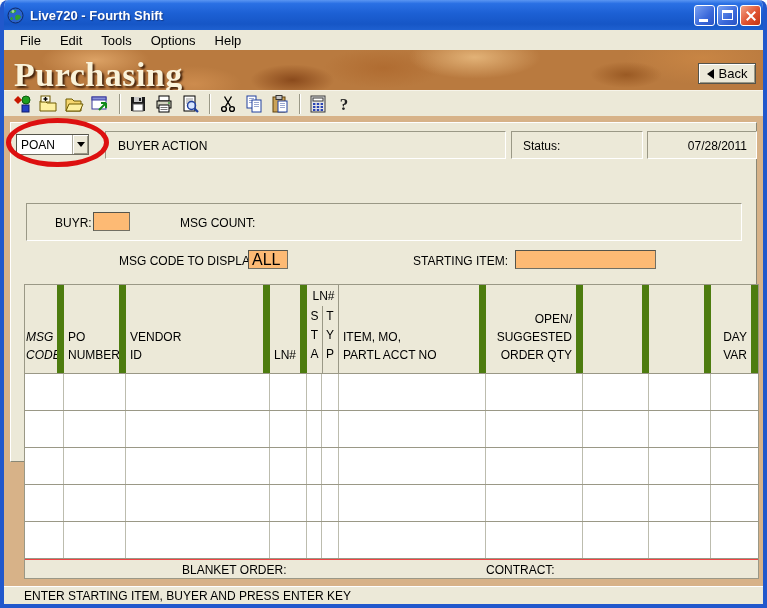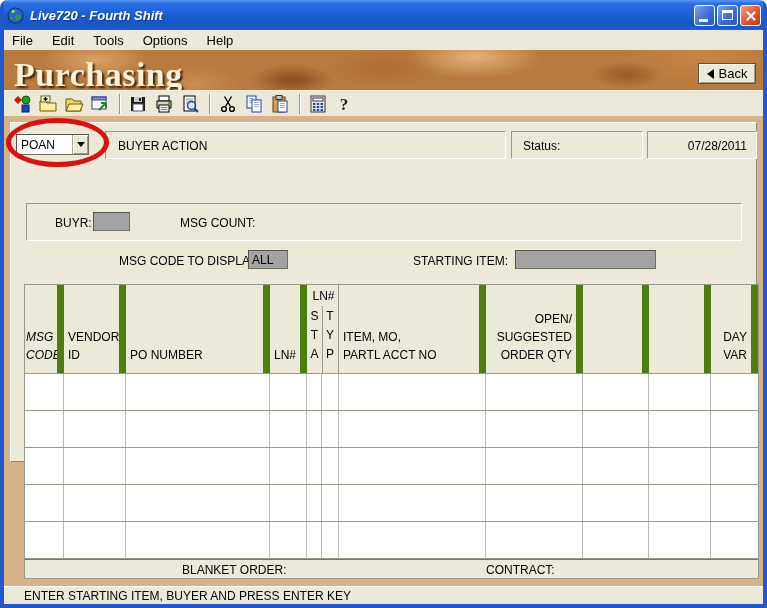--- a/index.html
+++ b/index.html
@@ -4,34 +4,34 @@
 <style>
   * { box-sizing: border-box; margin:0; padding:0; }
   html,body { width:767px; height:608px; background:#fff; font-family:"Liberation Sans",sans-serif; }
   .window { position:absolute; inset:0; width:767px; height:608px;
     border-left:4px solid #2158cc; border-right:4px solid #2158cc; border-bottom:4px solid #2158cc;
     border-radius:8px 8px 0 0; overflow:hidden; background:#ece9d8; }
 
   
   .titlebar { position:absolute; left:-4px; top:0; width:767px; height:30px;
     background:linear-gradient(180deg,#5a96f2 0%,#2a70e4 12%,#1c60d4 45%,#1656c6 80%,#1e60d0 100%);
-    border-radius:7px 7px 0 0; display:flex; align-items:center; padding:0 6px 0 7px;font-style:italic; }
+    border-radius:7px 7px 0 0; display:flex; align-items:center; padding:0 6px 0 7px; }
   .title-text { color:#fff; font-weight:bold; font-size:13px; text-shadow:1px 1px 1px #123a8a; margin-left:6px; flex:1; }
   .win-btn { width:21px; height:21px; border:1px solid #fff; border-radius:3px; margin-left:2px; position:relative;
     background:linear-gradient(135deg,#7aa2f2 0%,#3a68da 60%,#2a54c4 100%); }
   .win-btn.close { background:linear-gradient(135deg,#f2a488 0%,#e05230 55%,#c23414 100%); }
   .glyph-min { position:absolute; left:4px; bottom:3px; width:9px; height:3px; background:#fff; }
   .glyph-max { position:absolute; left:4px; top:4px; width:11px; height:10px; border:1px solid #fff; border-top:3px solid #fff; }
   .glyph-x1,.glyph-x2 { position:absolute; left:9px; top:4px; width:2px; height:12px; background:#fff; }
   .glyph-x1 { transform:rotate(45deg);} .glyph-x2 { transform:rotate(-45deg);}
   .globe { display:block; }
 
   
   .menubar { position:absolute; left:0; top:30px; width:759px; height:20px; background:#ece9d8;
-    display:flex; align-items:center; padding-left:8px; }
+    display:flex; align-items:center; padding-left:16px; }
   .menu-item { font-size:13px; color:#000; margin-right:19px; }
 
   
   .banner { position:absolute; left:0; top:50px; width:759px; height:40px; background-color:#b97a3f;
     background-image:
       radial-gradient(ellipse 90px 30px at 12% 25%, #dca265 0%, rgba(0,0,0,0) 60%),
       radial-gradient(ellipse 70px 26px at 38% 75%, #8a4a1c 0%, rgba(0,0,0,0) 60%),
       radial-gradient(ellipse 110px 36px at 62% 18%, #e2b277 0%, rgba(0,0,0,0) 60%),
       radial-gradient(ellipse 60px 22px at 82% 62%, #9a5a24 0%, rgba(0,0,0,0) 60%),
       radial-gradient(ellipse 80px 30px at 25% 85%, #cd8c4e 0%, rgba(0,0,0,0) 60%),
@@ -75,22 +75,22 @@
   .combo-btn { width:16px; height:100%; background:#ece9d8; border-left:1px solid #aaa89a;
     box-shadow:inset 1px 1px 0 #fff, inset -1px -1px 0 #9a9886; display:flex; align-items:center; justify-content:center; }
   .combo-arrow { width:0; height:0; border-left:4px solid transparent; border-right:4px solid transparent; border-top:5px solid #000; }
 
   .annotation-ellipse { position:absolute; left:2px; top:118px; width:103px; height:49px;
     border:5px solid #dd1010; border-radius:50%; z-index:40; }
 
   .buyr-panel { left:15px; top:80px; width:716px; height:38px; }
   .buyr-panel .buyr-lbl { left:28px; top:12px; }
   .buyr-panel .msgcount-lbl { left:153px; top:12px; }
-  .txt-input { position:absolute; background:#a3a3a3; border:1px solid #716f63; border-top-color:#55544a; border-left-color:#55544a;
-    font-size:12px; font-family:"Liberation Sans",sans-serif; padding:0 3px; color:#000; }
+  .txt-input { position:absolute; background:#fdba74; border:1px solid #716f63; border-top-color:#55544a; border-left-color:#55544a;
+    font-size:16px; font-family:"Liberation Sans",sans-serif; padding:0 3px; color:#000; }
   .buyr-input { left:66px; top:8px; width:37px; height:19px; }
   .msgcode-lbl { left:108px; top:131px; width:128px; text-align:right; }
   .msgcode-input { left:237px; top:127px; width:40px; height:19px; }
   .startitem-lbl { left:399px; top:131px; width:98px; text-align:right; }
   .startitem-input { left:504px; top:127px; width:141px; height:19px; }
 
   
   .tbl { position:absolute; left:13px; top:161px; width:735px; border:1px solid #9a9886; background:#fff; }
   .thead { display:grid; grid-template-columns:39px 62px 144px 37px 15px 17px 147px 97px 66px 62px 47px;
     height:89px; background:#ece9d8; border-bottom:1px solid #9a9886; position:relative; }
@@ -290,23 +290,23 @@
 
       <span class="lbl msgcode-lbl">MSG CODE TO DISPLAY:</span>
       <input class="txt-input msgcode-input" value="ALL" style="">
       <span class="lbl startitem-lbl">STARTING ITEM:</span>
       <input class="txt-input startitem-input" value="" style="">
 
       <div class="tbl">
         <div class="thead">
           <div class="hc center">MSG
 CODE</div>
+          <div class="hc">PO NUMBER</div>
           <div class="hc">VENDOR
 ID</div>
-          <div class="hc">PO NUMBER</div>
           <div class="hc right">LN#</div>
           <div class="hc sub">S
 T
 A</div>
           <div class="hc sub sub2" style="border-right:1px solid #9a9886;">T
 Y
 P</div>
           <div class="hc">ITEM, MO,
 PARTL ACCT NO</div>
           <div class="hc right">OPEN/

